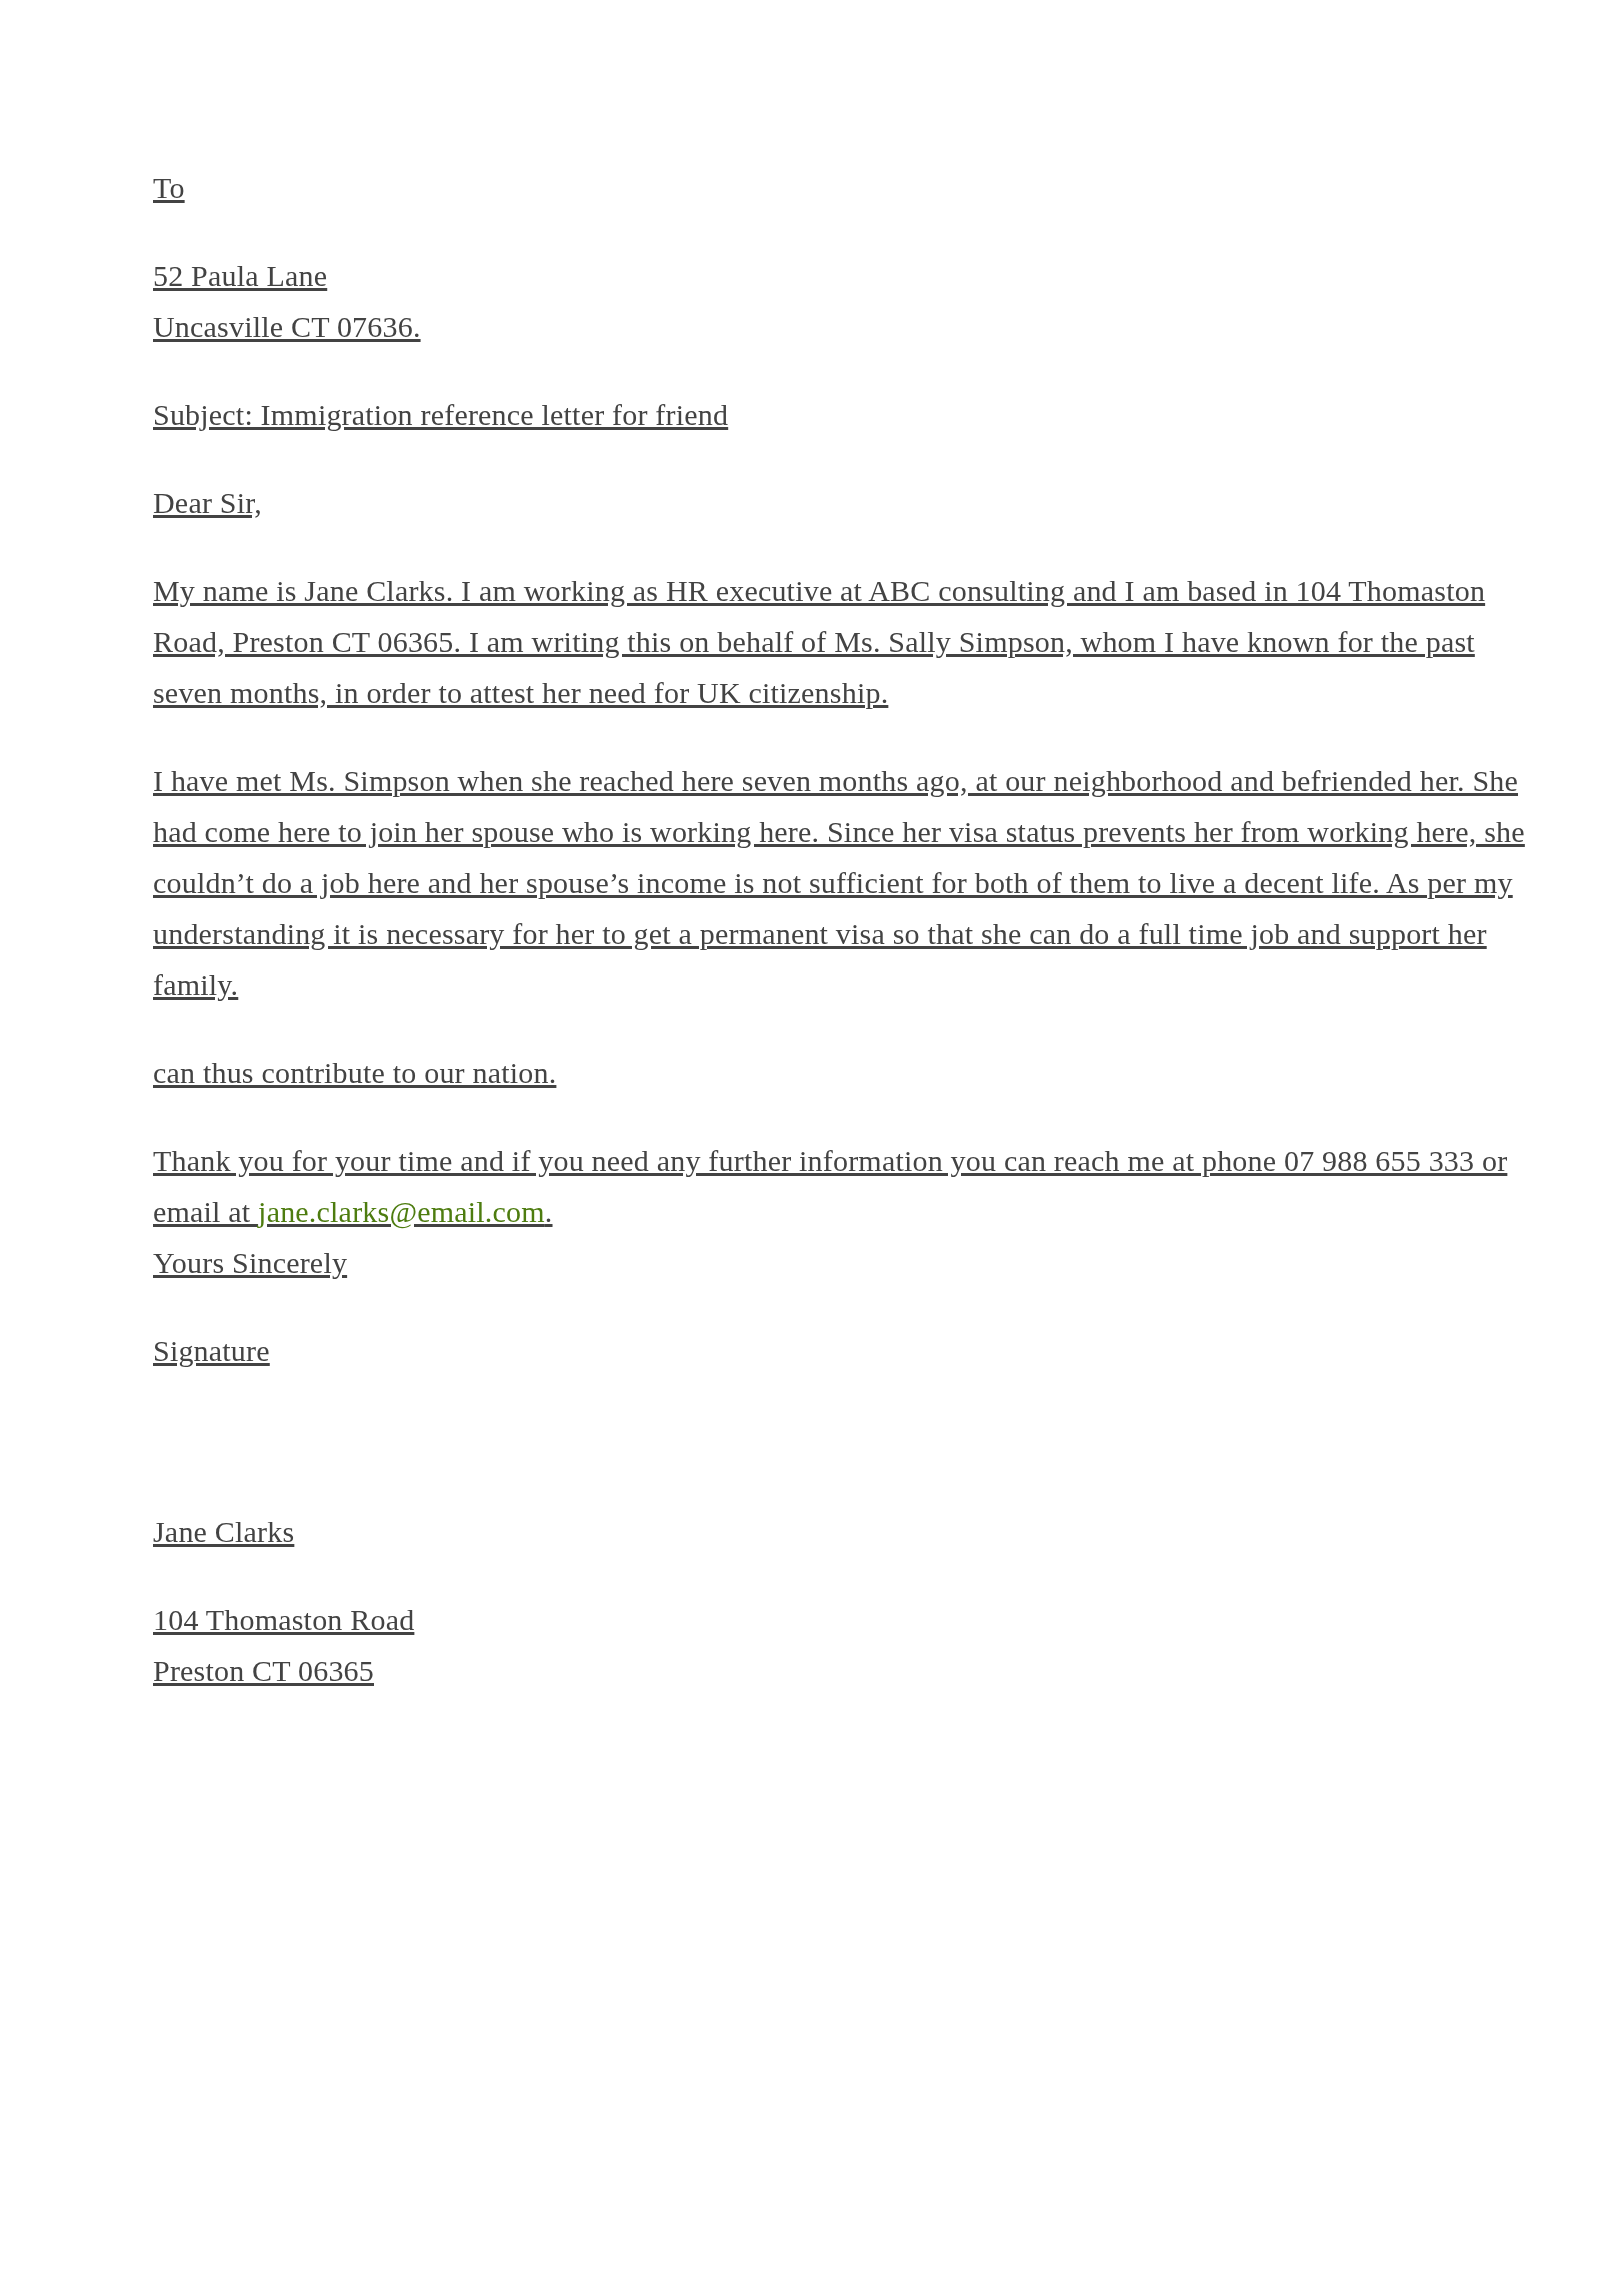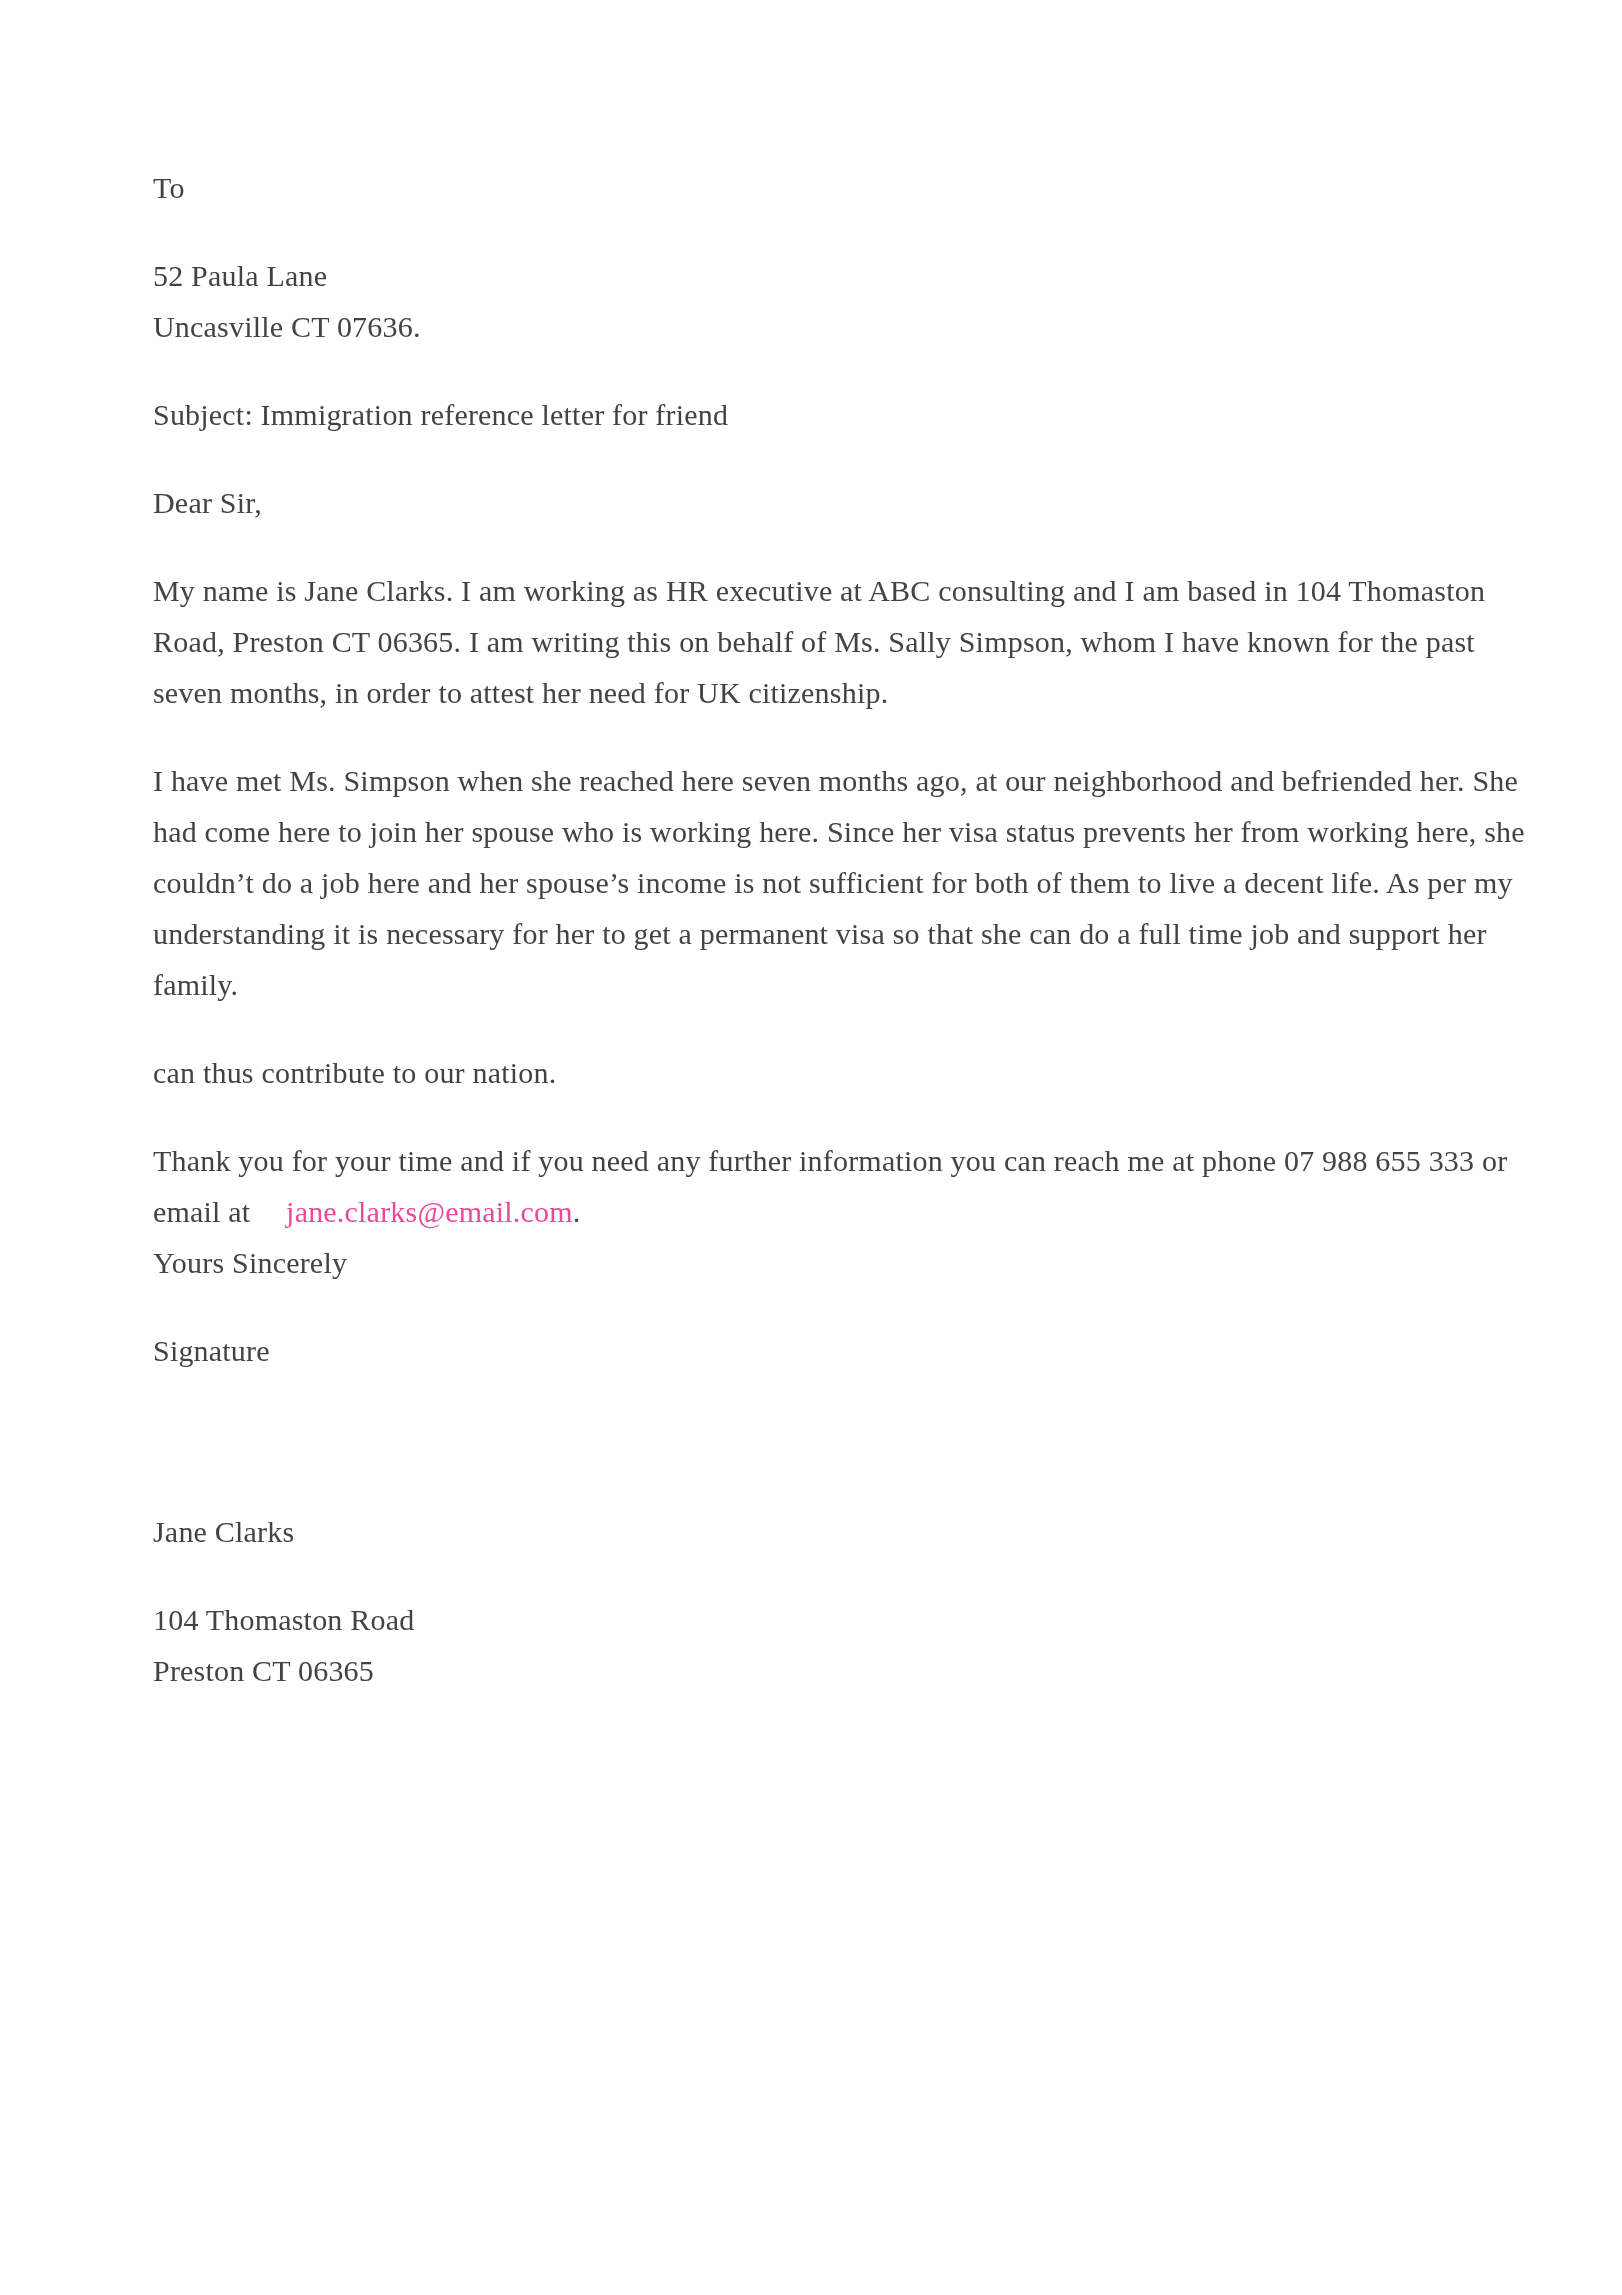--- a/index.html
+++ b/index.html
@@ -9,44 +9,44 @@
   }
   .page {
     position: relative;
     width: 1623px;
     height: 1976px;
     background: #ffffff;
     font-family: "Liberation Serif", "DejaVu Serif", serif;
     color: #434343;
     overflow: hidden;
     box-sizing: border-box;
+    text-decoration: underline;
   }
   .content {
     padding: 162px 119px 0 153px;
   }
   .line {
     font-size: 30px;
     line-height: 51px;
     white-space: nowrap;
     letter-spacing: 0.2px;
   }
   .block {
     margin: 0 0 37px 0;
   }
   .block-signature {
     margin-bottom: 130px;
   }
   .block:last-child {
     margin-bottom: 0;
   }
   a.email-link {
-    color: #ec4899;
+    color: #4d7c0f;
     text-decoration: none;
     cursor: pointer;
-    margin-left: 28px;
   }
 </style>
 </head>
 <body>
 
 <div class="page">
   <div class="content">
 
     <div class="block">
       <div class="line">To</div>

